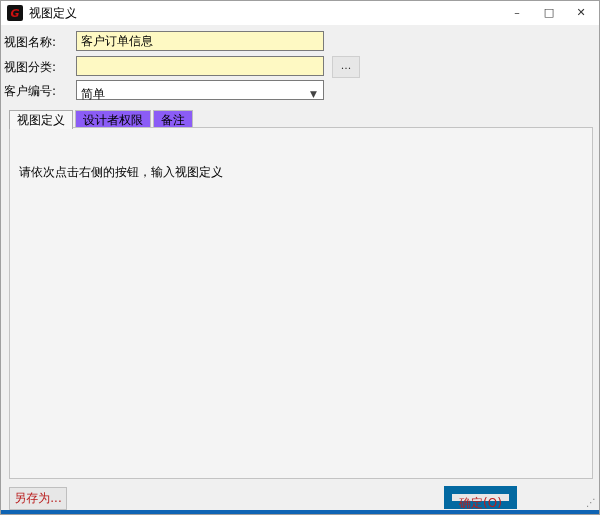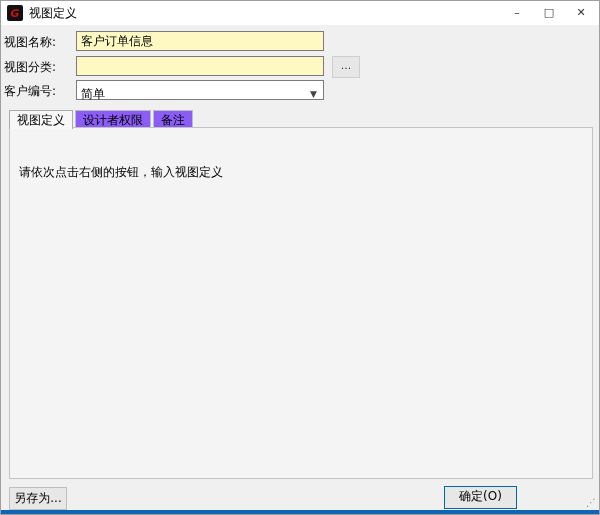--- a/index.html
+++ b/index.html
@@ -50,22 +50,22 @@
   .step-btn { position:absolute; left:500px; width:92px; height:22px; background:#ededed;
               border:1px solid #c3c3c3; text-align:center; line-height:20px; font-size:12px; color:#000; }
 
   
   .chk-row { position:absolute; left:18px; height:15px; display:flex; align-items:center; }
   .chk-box { width:13px; height:13px; border:1px solid #707070; background:#fff; margin-right:6px; flex:none; }
   .chk-label { line-height:15px; color:#000; }
 
   
   .btn { position:absolute; height:23px; background:#e7e7e7; border:1px solid #bfbfbf;
-         text-align:center; line-height:21px; font-size:12px; color:#000000; }
-  .btn.default { border:1px solid #0369a1; line-height:19px; }
+         text-align:center; line-height:21px; font-size:12px; color:#b91c1c; }
+  .btn.default { border:8px solid #0369a1; line-height:19px; }
   .grip { position:absolute; right:3px; bottom:6px; font-size:10px; color:#8a8a8a; line-height:1; }
   .bottom-accent { position:absolute; left:0; right:0; bottom:0; height:4px; background:#0f64b4; }
 </style>
 </head>
 <body>
 
 <div class="window">
 
   <div class="titlebar">
     <div class="app-icon">

